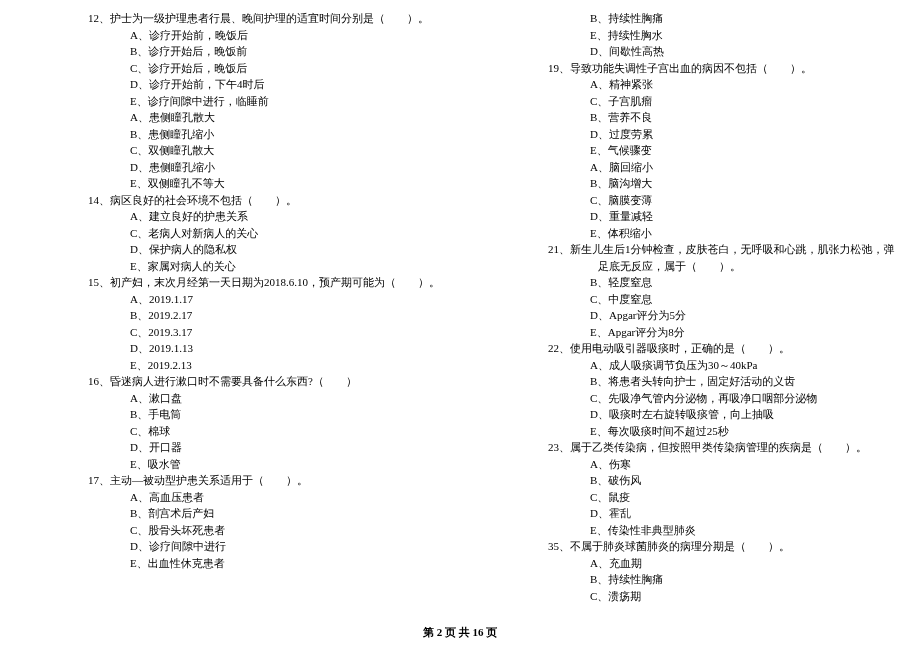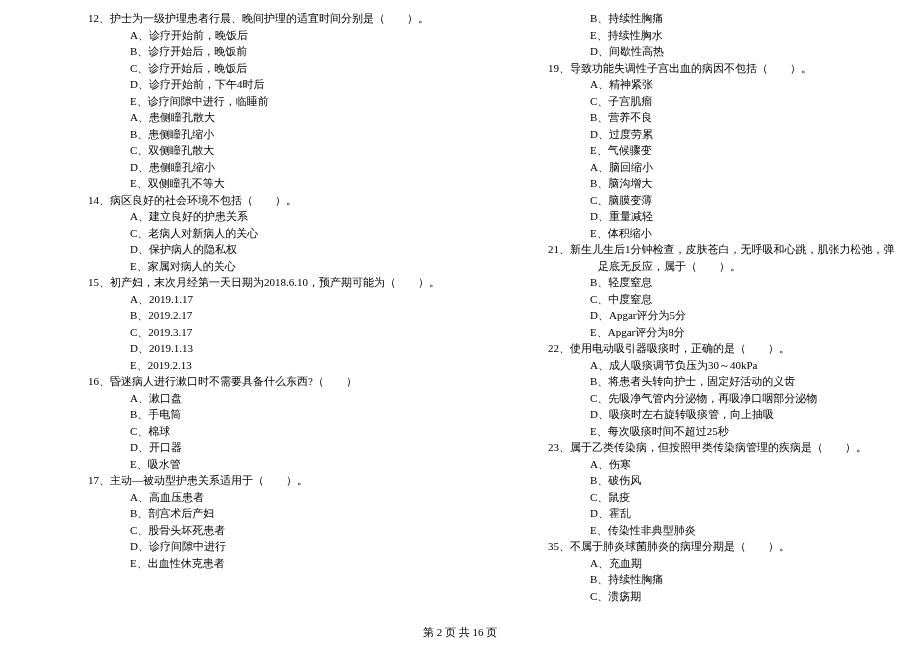--- a/index.html
+++ b/index.html
@@ -30,20 +30,21 @@
     .opt-line {
       margin-left: 110px;
     }
     .footer {
       position: absolute;
       bottom: 10px;
       left: 0;
       right: 0;
       text-align: center;
       font-size: 11px;
+      font-weight: bold;
     }
   </style>
 </head>
 <body>
 
 <div class="columns">
   <div class="column" id="col-left">
       <div class="q-line">12、护士为一级护理患者行晨、晚间护理的适宜时间分别是（　　）。</div>
       <div class="opt-line">A、诊疗开始前，晚饭后</div>
       <div class="opt-line">B、诊疗开始后，晚饭前</div>

